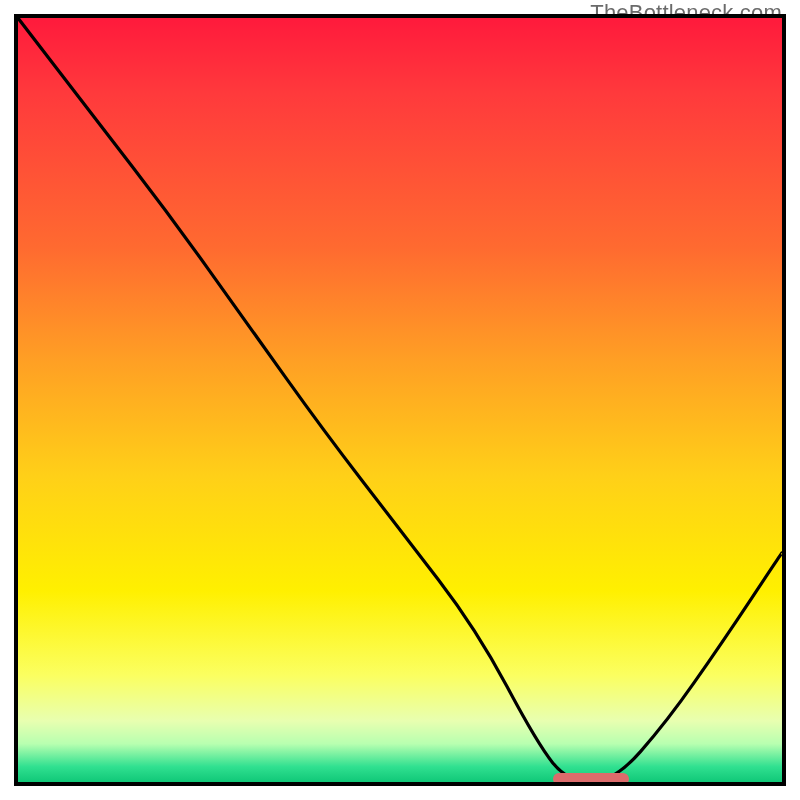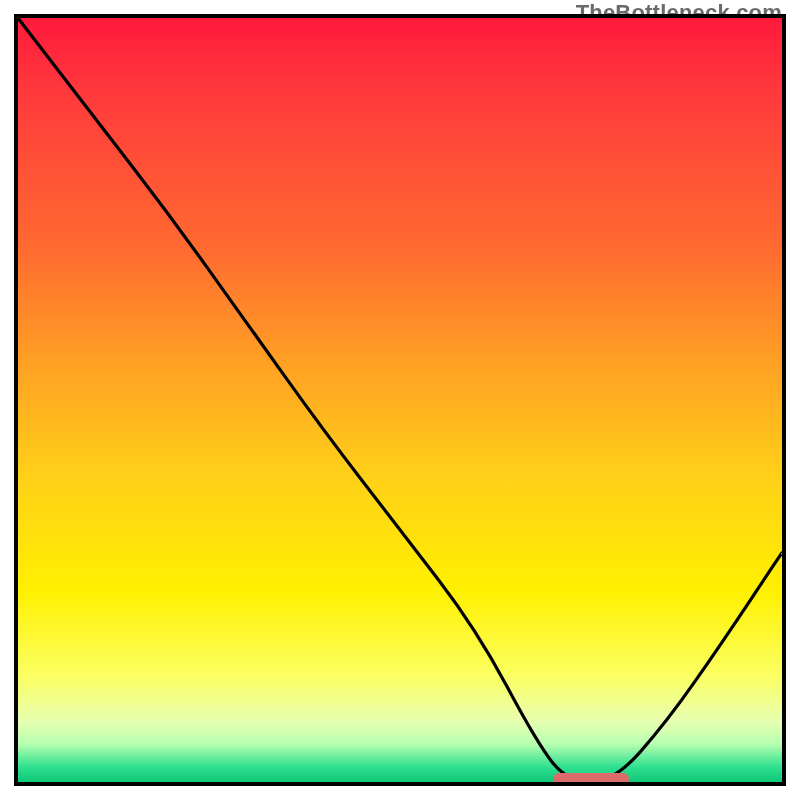--- a/index.html
+++ b/index.html
@@ -59,21 +59,21 @@
     height: 12px;
     border-radius: 6px;
     background: #dc6b6b;
   }
   .watermark {
     position: absolute;
     top: 0px;
     right: 18px;
     color: #6a6a6a;
     font-size: 22px;
-    font-weight: 700;
+    font-weight: 400;
     letter-spacing: 0.2px;
     user-select: none;
   }
 </style>
 </head>
 <body>
 
 <div class="chart-wrap">
 
   <div class="watermark">TheBottleneck.com</div>

